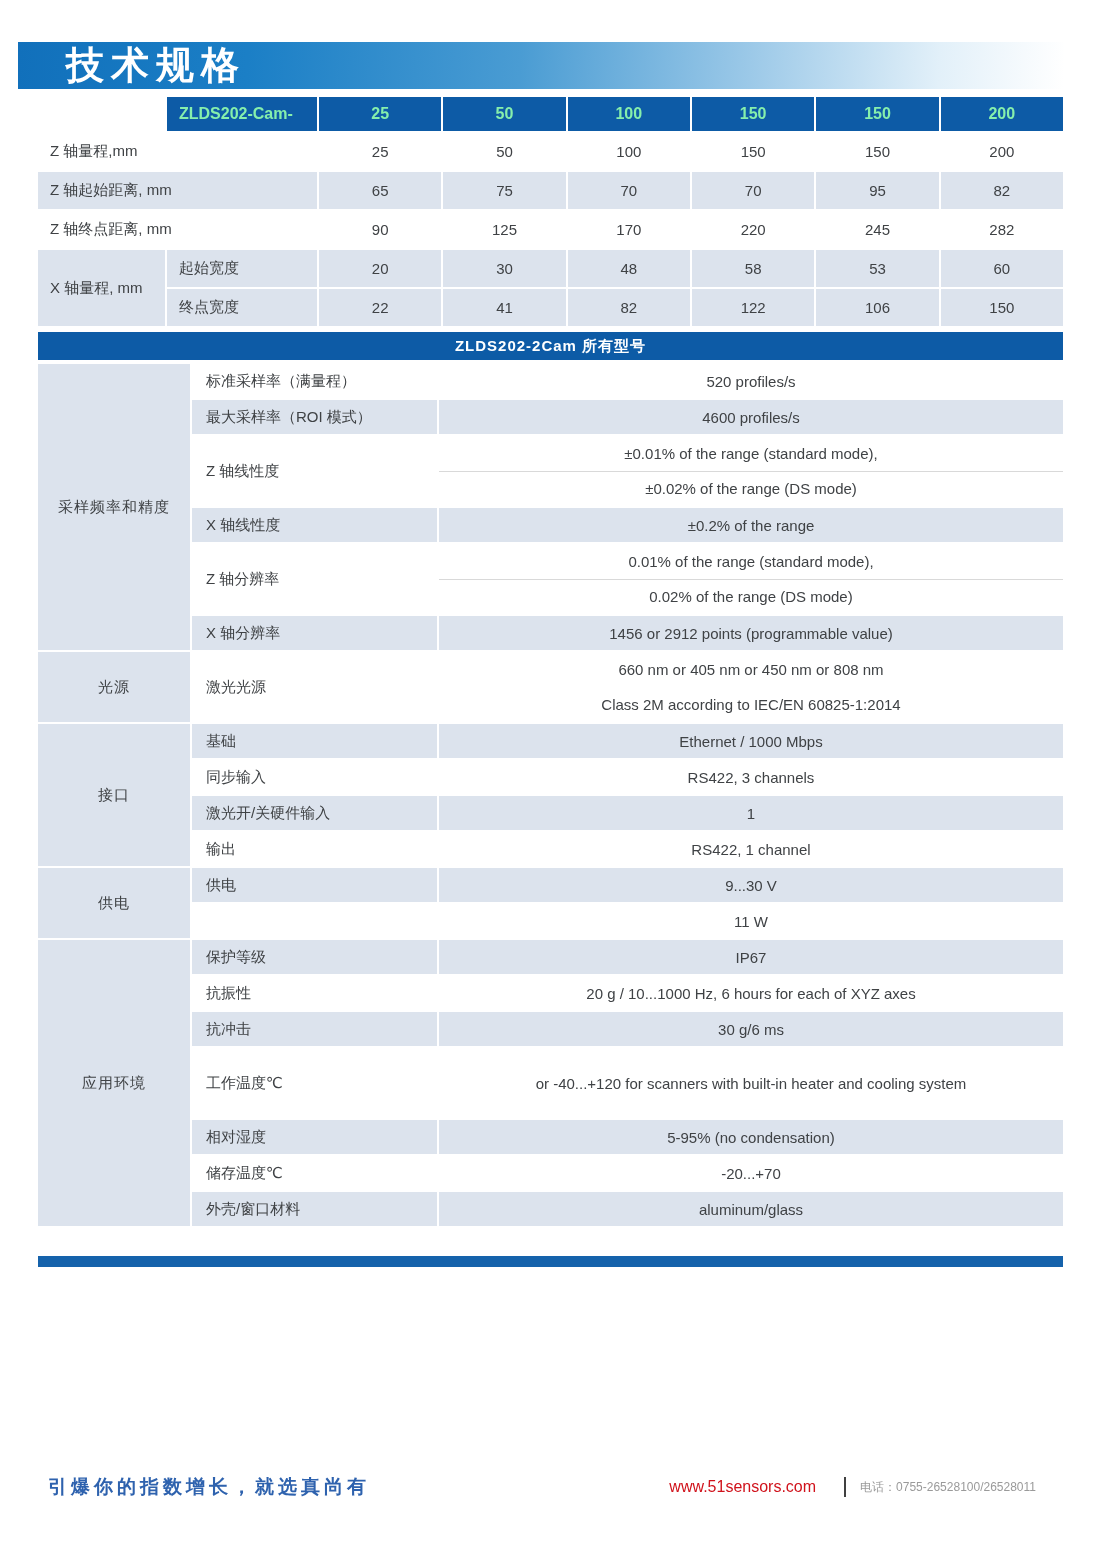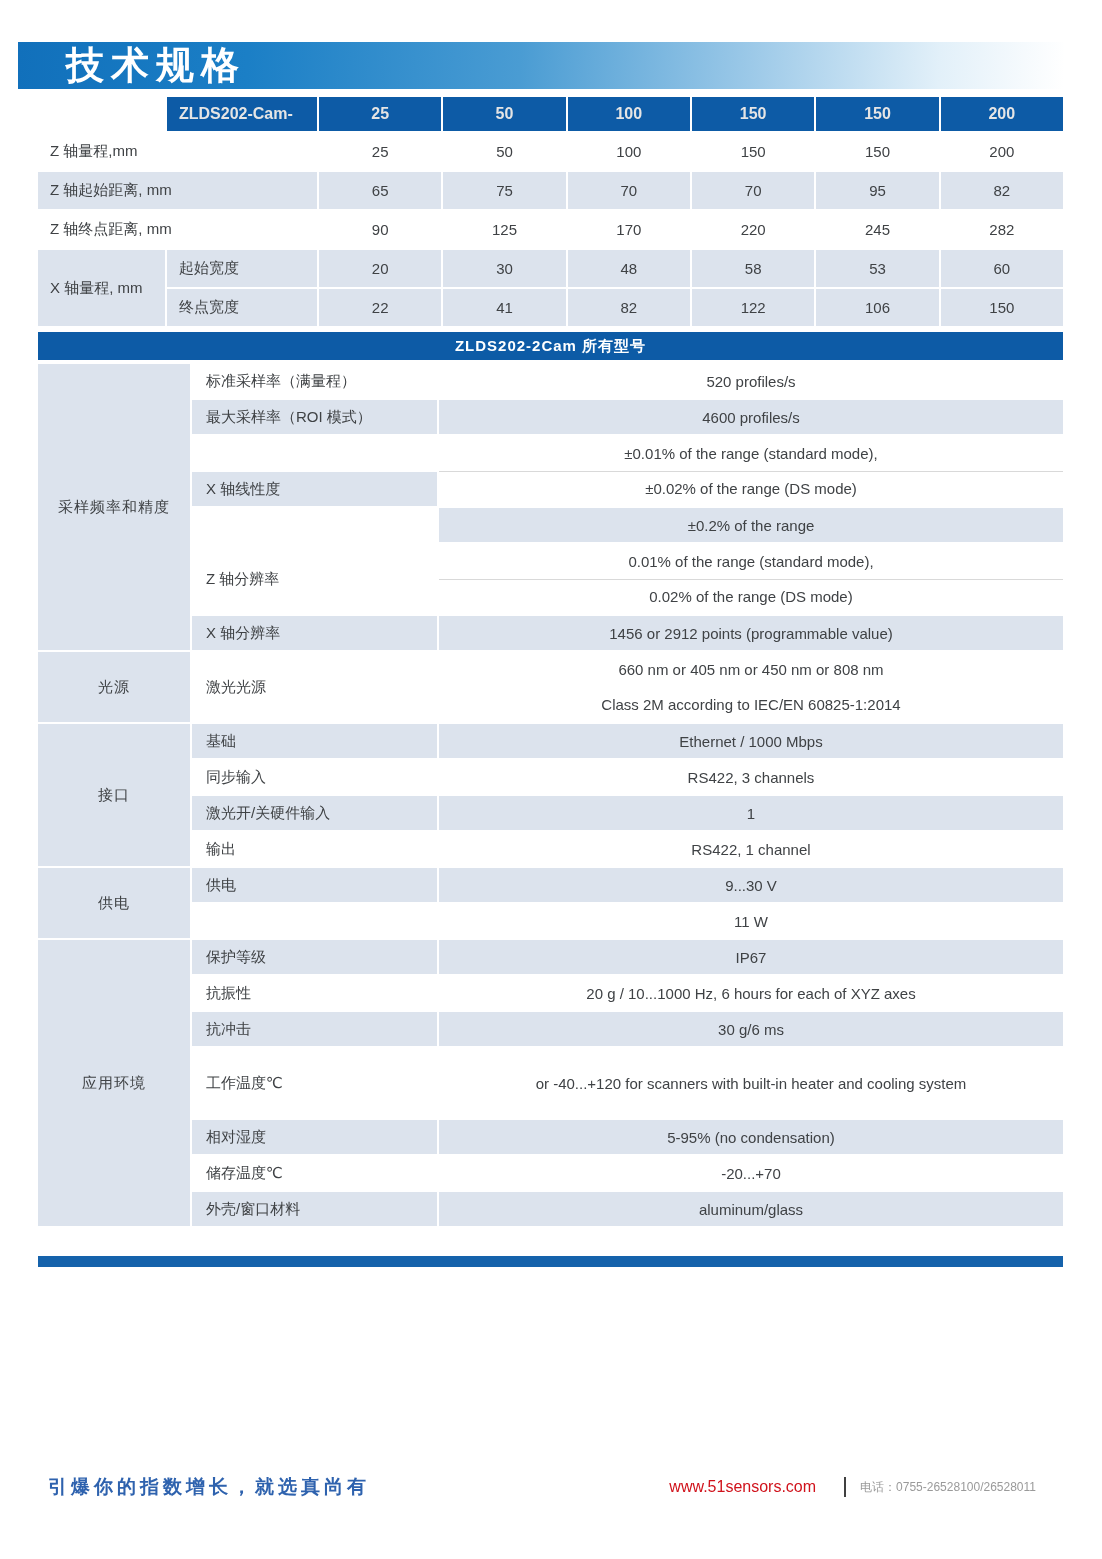--- a/index.html
+++ b/index.html
@@ -26,21 +26,21 @@
   .model-table{
     position:absolute;left:38px;top:97px;width:1025px;
     display:grid;
     grid-template-columns:127px 150px repeat(6,1fr);
     grid-template-rows:34px 37px 37px 37px 37px 37px;
     gap:2px;
     background:#ffffff;
     font-size:15px;
   }
   .mt-cell{display:flex;align-items:center;justify-content:center;background:#ffffff;}
-  .mt-cell.hdr{background:#0d5ba6;color:#e5e5e5;font-weight:bold;font-size:16px;}
+  .mt-cell.hdr{background:#0d5ba6;color:#86efac;font-weight:bold;font-size:16px;}
   .mt-cell.hdr.lbl{justify-content:flex-start;padding-left:12px;}
   .mt-cell.lblcell{justify-content:flex-start;padding-left:12px;}
   .mt-cell.shade{background:#dce3ed;}
   .span2col{grid-column:span 2;}
   .xmain{grid-row:span 2;}
   
   .banner{
     position:absolute;left:38px;top:332px;width:1025px;height:28px;
     background:#0d5ba6;color:#ffffff;font-weight:bold;font-size:15px;
     display:flex;align-items:center;justify-content:center;letter-spacing:1px;
@@ -170,20 +170,21 @@
     <div class="cell lbl">标准采样率（满量程）</div>
     <div class="cell val">
         <div class="line">520 profiles/s</div>
       </div>
 
     <div class="cell shade lbl">最大采样率（ROI 模式）</div>
     <div class="cell shade val">
         <div class="line">4600 profiles/s</div>
       </div>
 
+    <div class="cell lbl rspan2">Z 轴线性度</div>
     <div class="cell val split rspan2">
       <div class="line">±0.01% of the range (standard mode),</div>
       <div class="line">±0.02% of the range (DS mode)</div>
     </div>
 
     <div class="cell shade lbl">X 轴线性度</div>
     <div class="cell shade val">
         <div class="line">±0.2% of the range</div>
       </div>
 

